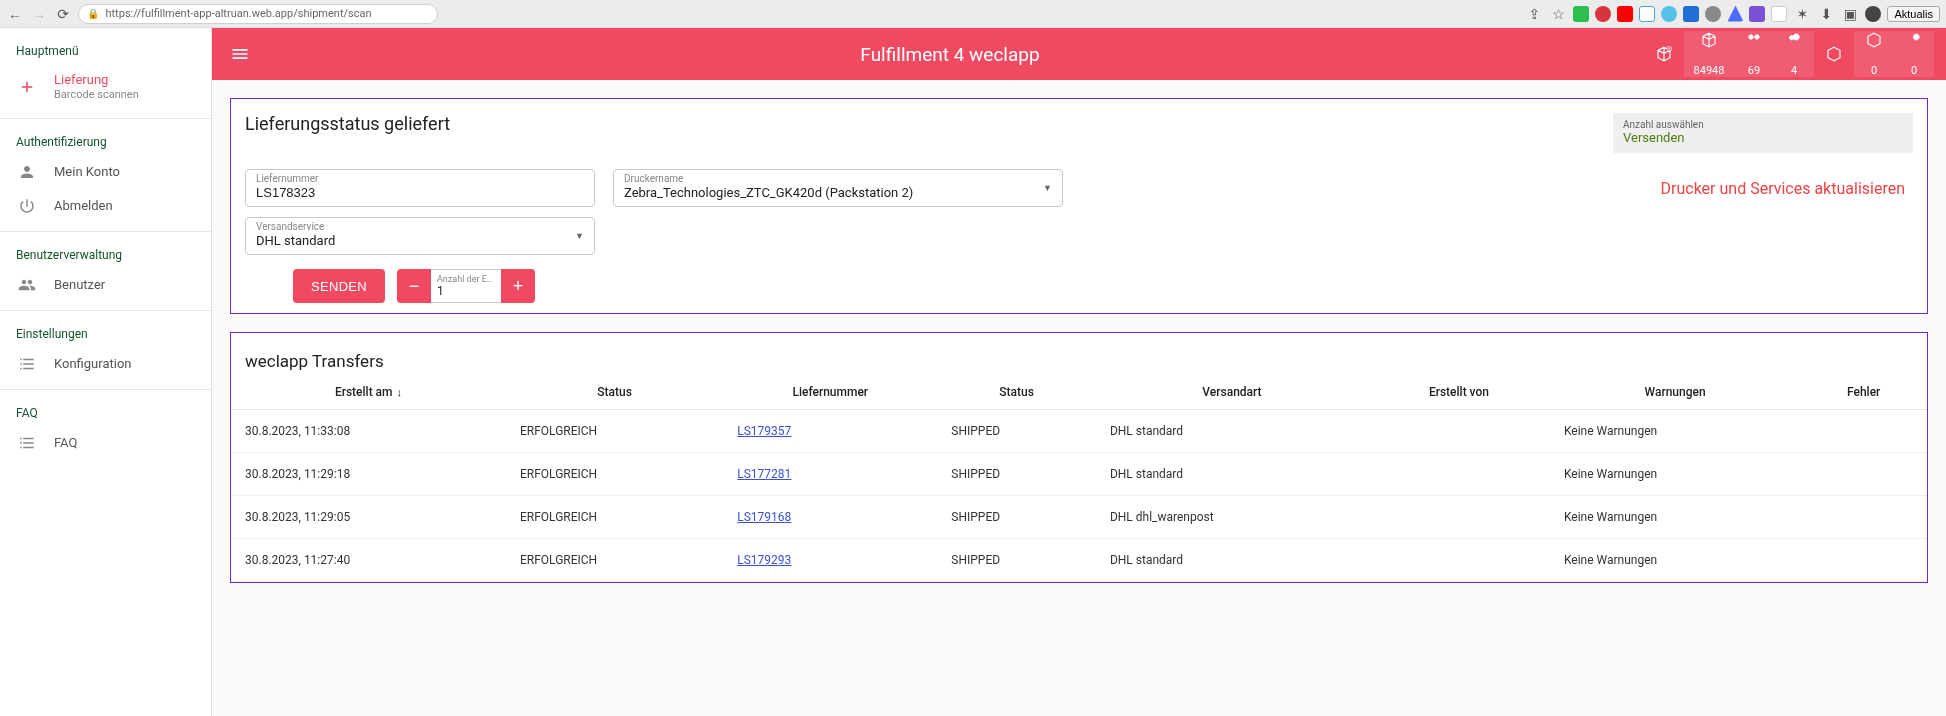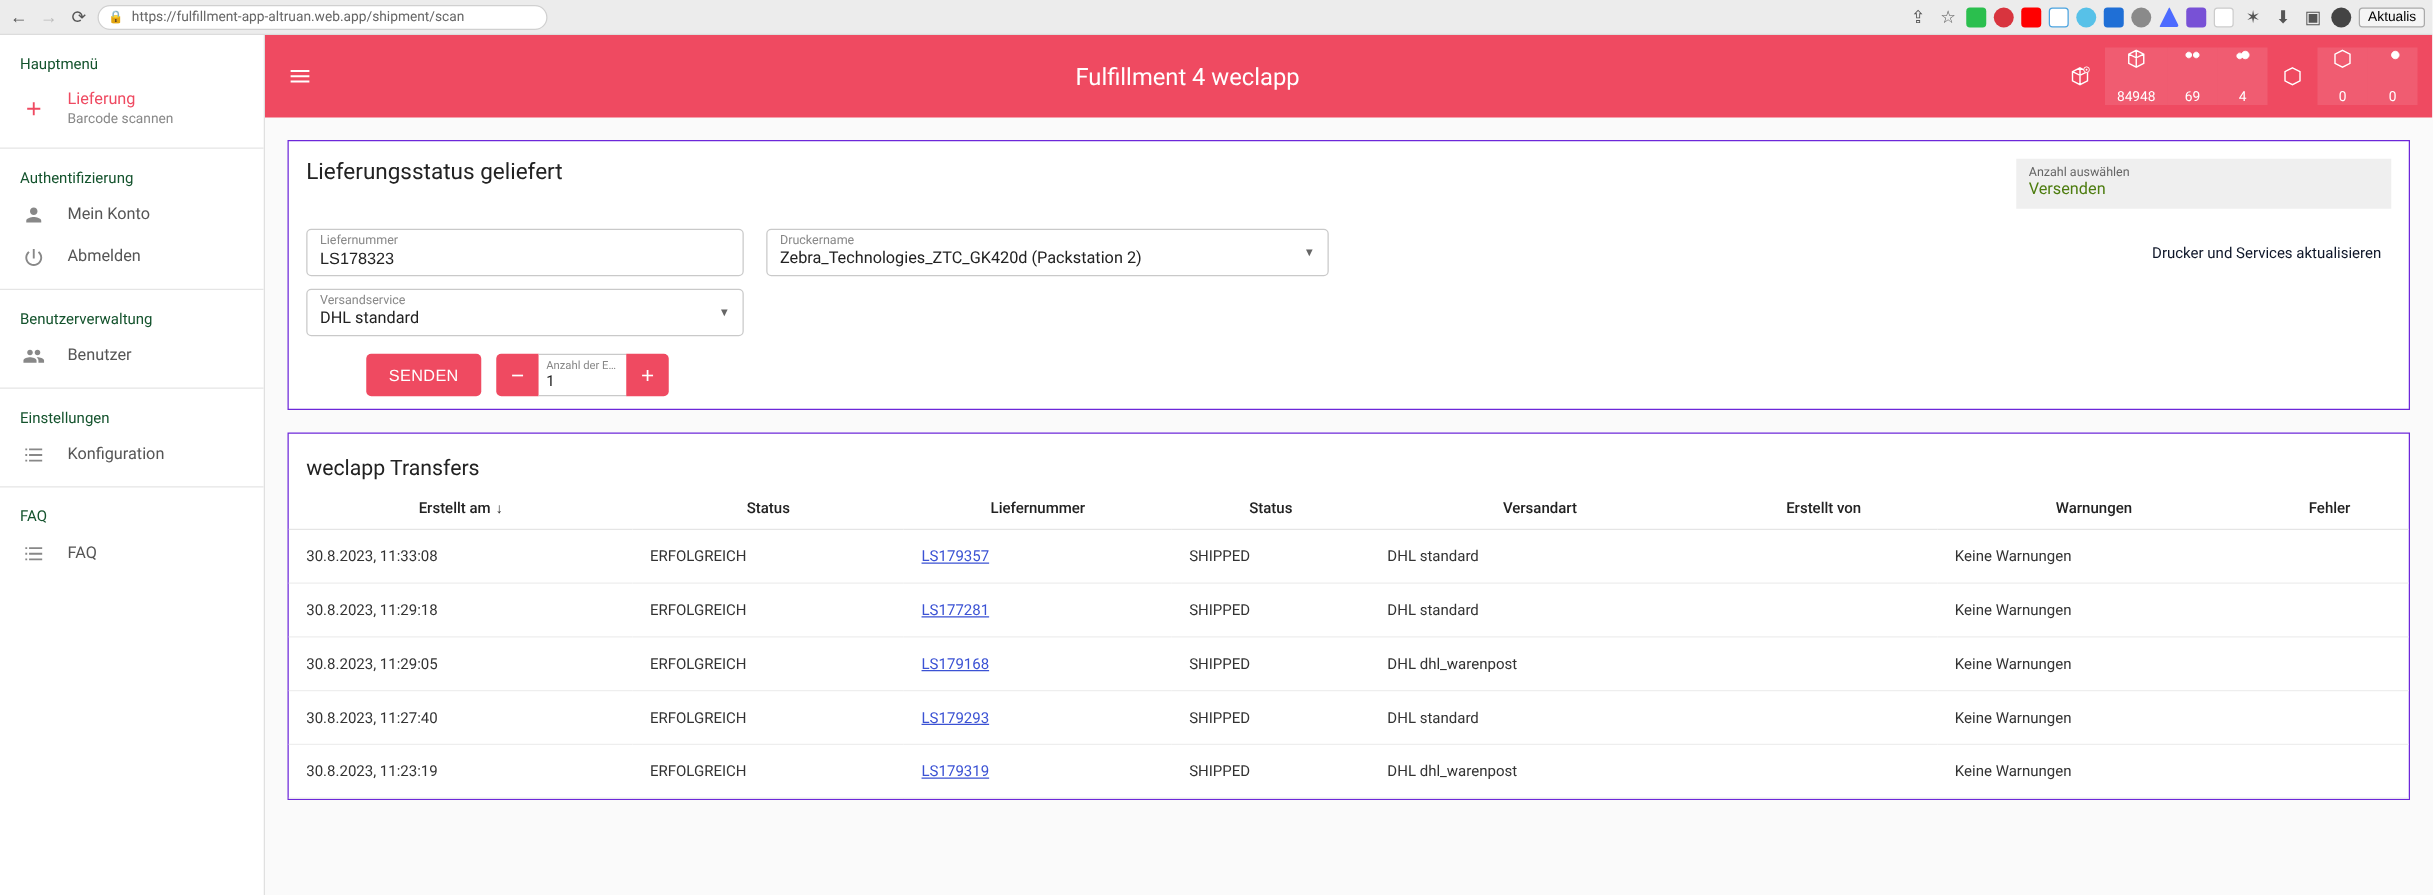--- a/index.html
+++ b/index.html
@@ -29,42 +29,42 @@
   .side-item.active, .side-item.active .side-ico { color:#ef4a61; }
   .side-item .side-text { display:flex; flex-direction:column; line-height:1.25;}
   .side-item .side-text .primary { font-size:13px;}
   .side-item .side-text .secondary { font-size:11px; color:#888;}
   .side-item.active .side-text .secondary { color:#888;}
   .sidebar hr { border:none; border-top:1px solid #e5e5e5; margin:8px 0;}
   .plus-ico svg, .side-ico svg { width:18px; height:18px; fill:currentColor;}
 
   
   .main { flex:1; display:flex; flex-direction:column; overflow:hidden; }
-  .appbar { height:66px; background:#ef4a61; color:#fff; display:flex; align-items:center; padding:0 12px; }
+  .appbar { height:52px; background:#ef4a61; color:#fff; display:flex; align-items:center; padding:0 12px; }
   .hamburger { width:32px; height:32px; display:flex; align-items:center; justify-content:center; cursor:pointer; }
   .appbar-title { flex:1; text-align:center; font-size:19px; font-weight:400;}
   .appbar-actions { display:flex; align-items:stretch; gap:0; }
   .stat { width:40px; display:flex;flex-direction:column; align-items:center; justify-content:center; cursor:pointer; padding:0 3px;}
   .stat.wide { width:50px;}
   .stat svg { width:18px; height:18px; fill:#fff; stroke:#fff;}
   .stat .num { font-size:11px; margin-top:15px;}
   .stat.hl { background:rgba(255,255,255,0.10); }
 
   
   .content { flex:1; overflow:auto; padding:18px 0 0 0; }
   .card { background:#fff; border:1px solid #6d28d9; border-radius:0; margin:0 18px 18px 18px; }
   .card-inner { padding:14px 14px 10px 14px; }
 
   
   .card-head { display:flex; align-items:flex-start; }
   .card-title { font-size:18px; font-weight:400; color:#222; }
   .action-right { margin-left:auto; background:#efefef; padding:6px 10px 8px 10px; min-width:300px;}
   .action-right .lbl { font-size:10px; color:#666; }
   .action-right .val { font-size:13px; color:#4d7c0f; }
-  .refresh-link { font-size:12px; color:#0f172a; margin-left:auto; align-self:center; white-space:nowrap; padding-right:8px;}
+  .refresh-link { font-size:16px; color:#ef4444; margin-left:auto; align-self:center; white-space:nowrap; padding-right:8px;}
 
   
   .form-grid { display:grid; grid-template-columns: 350px 450px 1fr; column-gap:18px; row-gap:10px; margin-top:16px; }
   .tf { position:relative; border:1px solid #c9c9c9; border-radius:4px; background:#fff; padding:14px 10px 6px 10px; height:38px; display:flex; align-items:center;}
   .tf .float-lbl { position:absolute; top:3px; left:10px; font-size:10px; color:#888; }
   .tf .val { font-size:13px; color:#222; width:100%; border:none; outline:none; background:transparent;}
   .tf.select::after { content:"▼"; position:absolute; right:10px; top:50%; transform:translateY(-50%); font-size:9px; color:#666;}
   .tf.placeholder .float-lbl { top:50%; transform:translateY(-50%); font-size:13px; color:#9a9a9a;}
 
   .send-row { display:flex; align-items:stretch; gap:12px; margin-top:14px;padding-left:48px;}
@@ -340,29 +340,19 @@
               <tr>
                 <td>30.8.2023, 11:27:40</td>
                 <td>ERFOLGREICH</td>
                 <td><a href="#">LS179293</a></td>
                 <td>SHIPPED</td>
                 <td>DHL standard</td>
                 <td></td>
                 <td>Keine Warnungen</td>
                 <td></td>
               </tr>
-              <tr>
-                <td>30.8.2023, 11:23:19</td>
-                <td>ERFOLGREICH</td>
-                <td><a href="#">LS179319</a></td>
-                <td>SHIPPED</td>
-                <td>DHL dhl_warenpost</td>
-                <td></td>
-                <td>Keine Warnungen</td>
-                <td></td>
-              </tr>
             </tbody>
         </table>
       </div>
 
     </div>
   </main>
 </div>
 
 </body></html>

